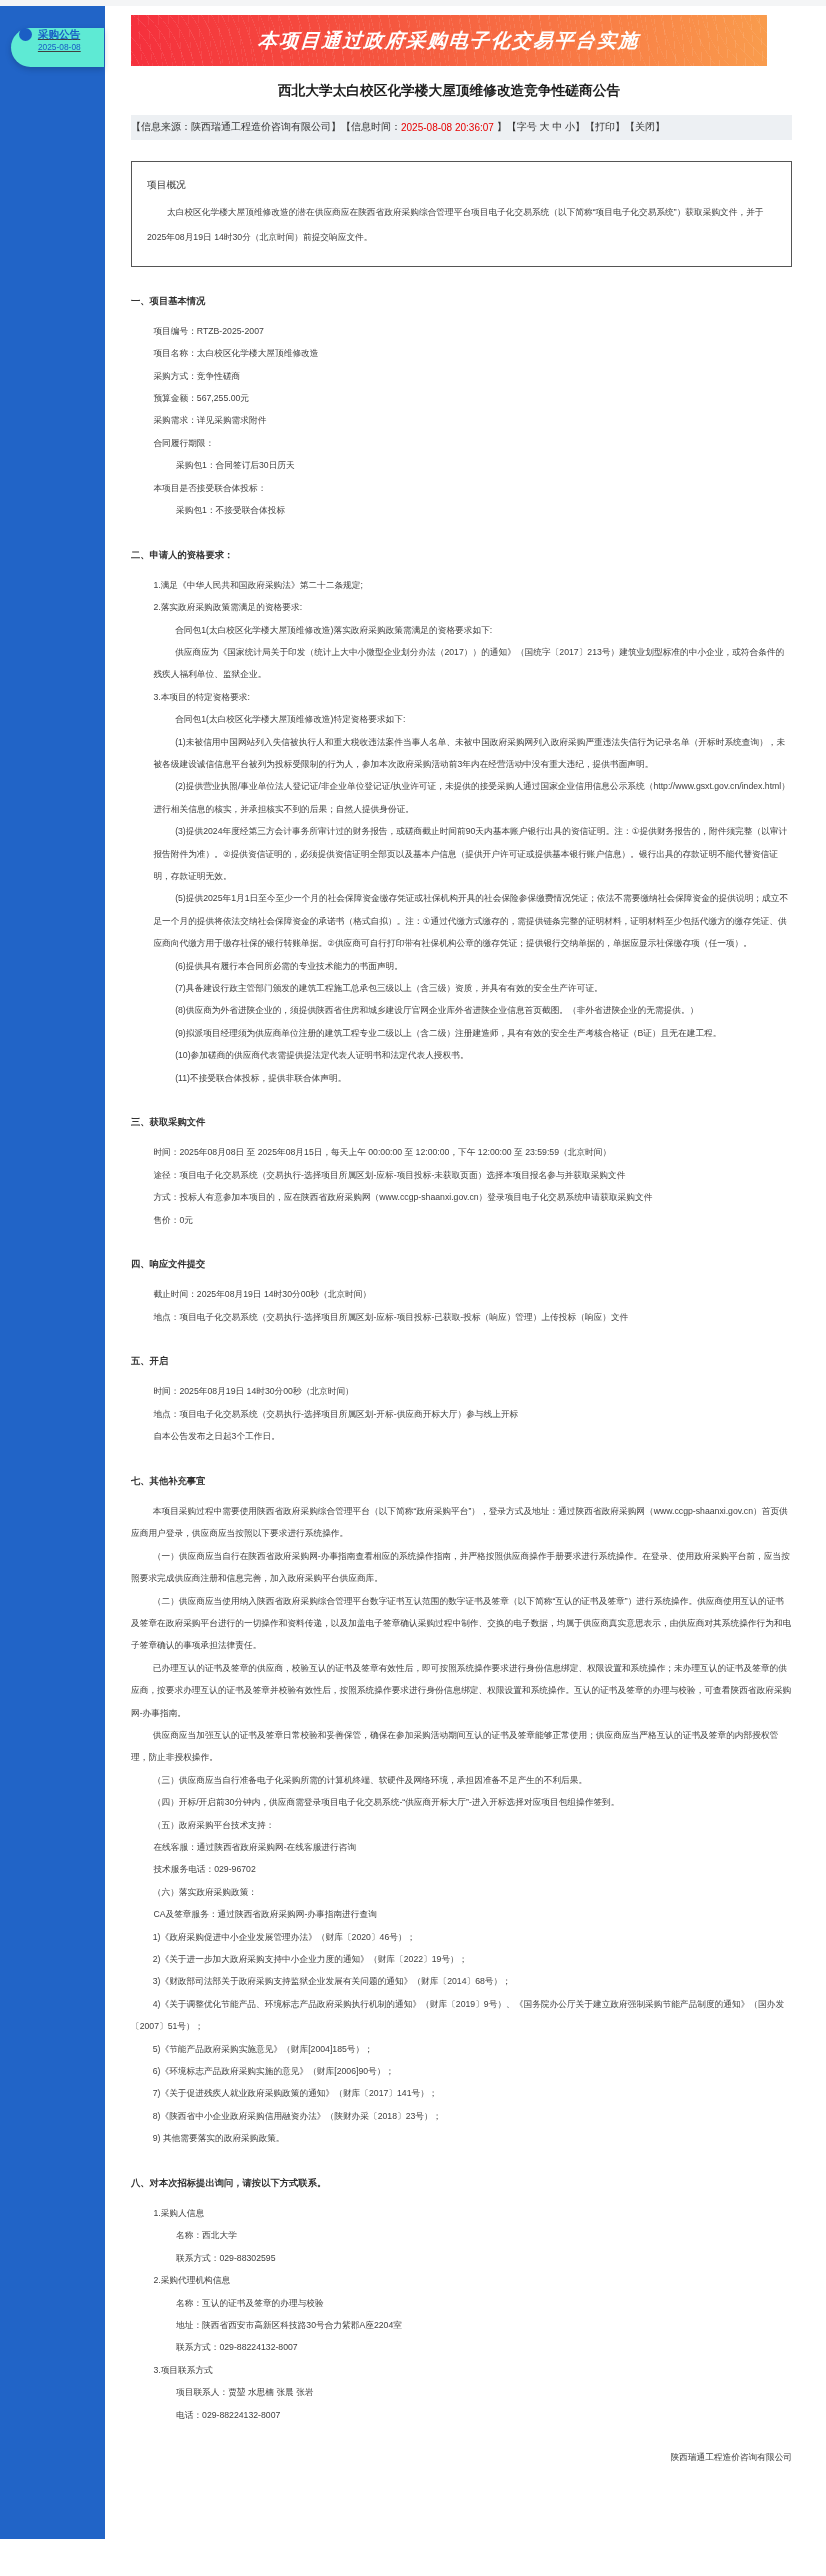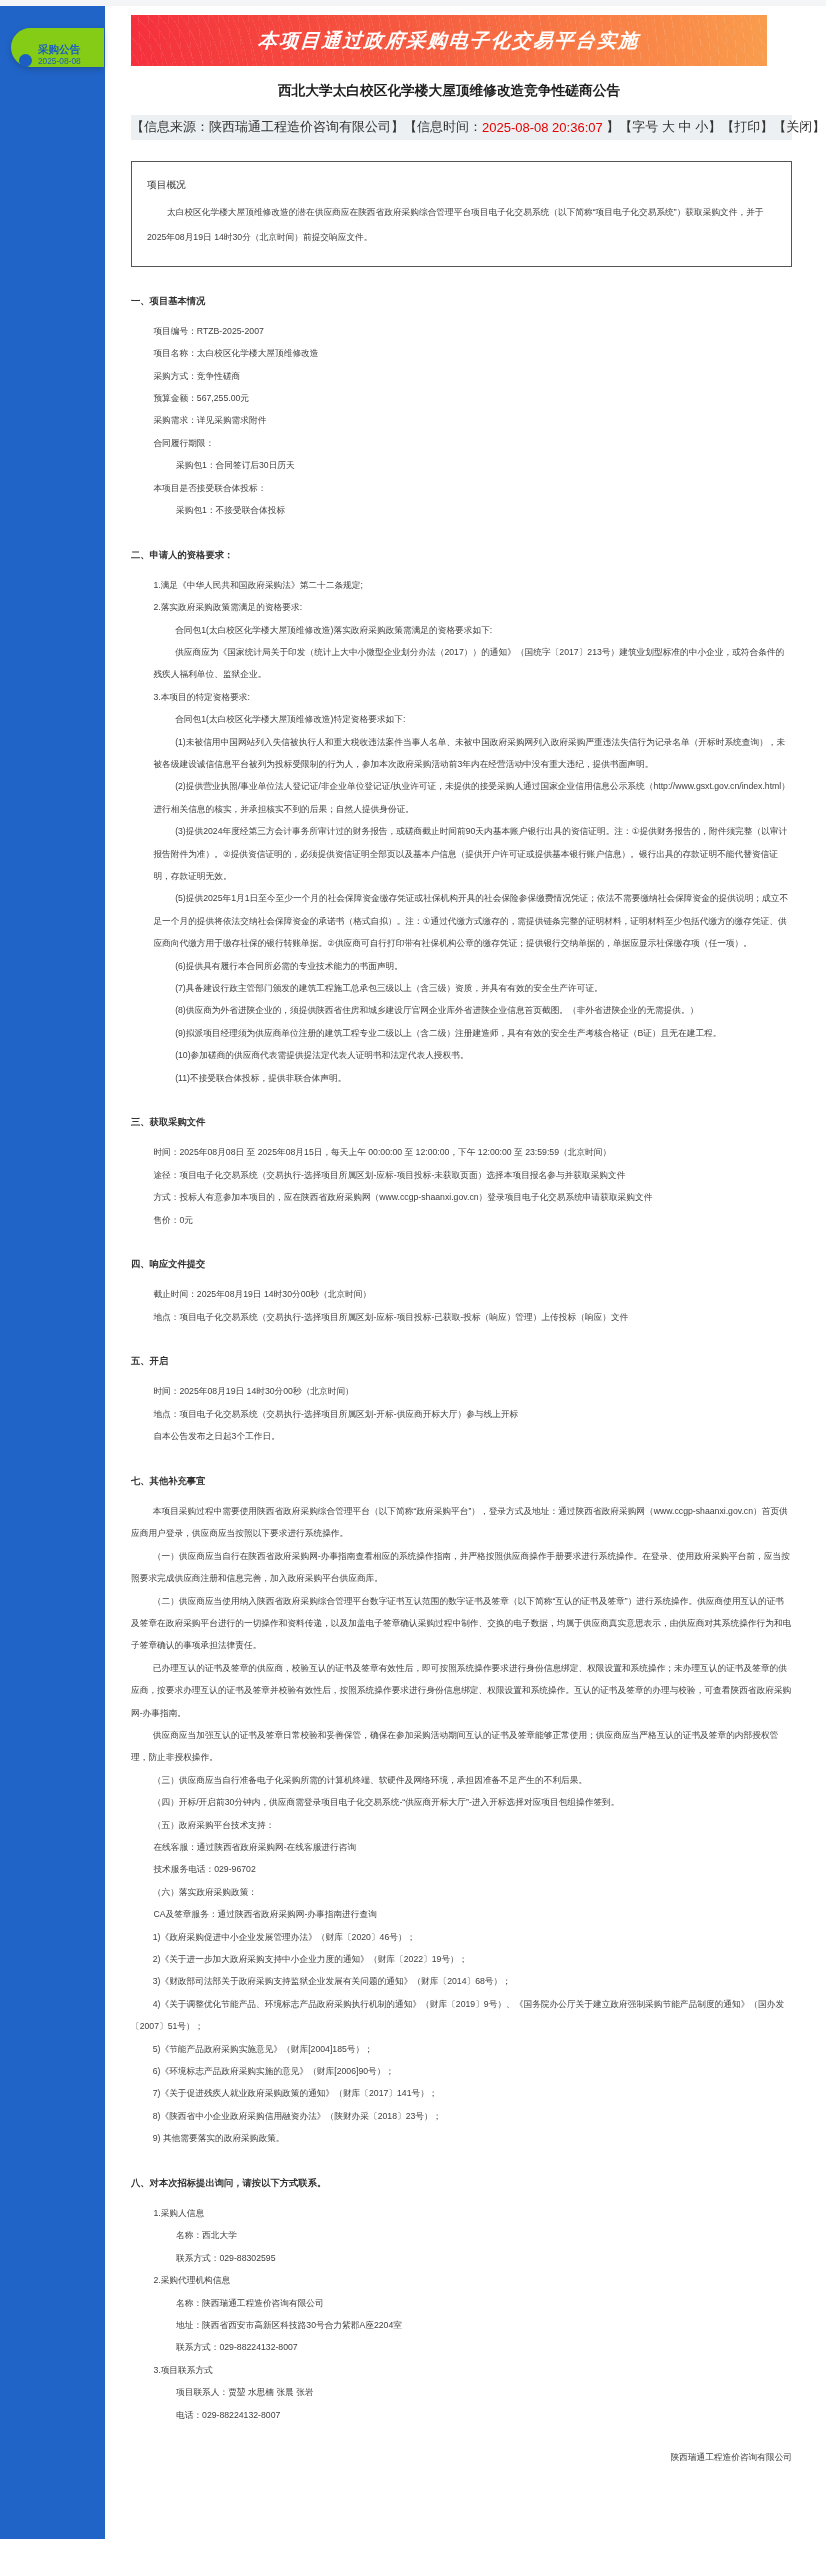--- a/index.html
+++ b/index.html
@@ -18,26 +18,27 @@
     min-height: 2533px;
     background: #2164c7;
     flex-shrink: 0;
     position: relative;
   }
   .badge-pill {
     margin-top: 22px;
     margin-left: 11.2px;
     width: 93px;
     height: 39px;
-    background: #84cc16;
+    background: #5eead4;
     border-radius: 21px 0 0 21px;
     box-shadow: 0 2.5px 6.2px rgba(0,0,0,0.18);
     display: flex;
-    align-items: flex-end;
+    align-items: flex-start;
     padding-left: 7.5px;
+    text-decoration: underline;
   }
   .badge-dot {
     width: 13px; height: 13px;
     border-radius: 50%;
     background: #1b5ec4;
     flex-shrink: 0;
     margin-right: 6.2px;
   }
   .badge-text-title { color: #1b5ec4; font-weight: bold; font-size: 10.6px; line-height: 1.3; }
   .badge-text-date  { color: #1b5ec4; font-size: 8.4px; line-height: 1.3; }
@@ -73,22 +74,22 @@
     font-weight: bold;
     color: #1f1f1f;
     margin-top: 16px;
     width: 636px;
   }
   .meta-bar {
     margin-top: 15px;
     width: 661px;
     background: #edf0f3;
     height: 25px;
-    display: flex; align-items: center; justify-content: space-between;
-    font-size: 13px; color: #333;
+    display: flex; align-items: center; justify-content: flex-start;
+    font-size: 10px; color: #333;
     white-space: pre;
   }
   .meta-bar .red { color: #e60000; }
   .meta-link { color: #333; cursor: pointer; }
 
   .overview-box {
     margin-top: 21px;
     width: 661px;
     border: 0.6px solid #555;
     padding: 13.7px 15px 16px 15px;
@@ -205,21 +206,21 @@
           <p class="para ind0">5)《节能产品政府采购实施意见》（财库[2004]185号）；</p>
           <p class="para ind0">6)《环境标志产品政府采购实施的意见》（财库[2006]90号）；</p>
           <p class="para ind0">7)《关于促进残疾人就业政府采购政策的通知》（财库〔2017〕141号）；</p>
           <p class="para ind0">8)《陕西省中小企业政府采购信用融资办法》（陕财办采〔2018〕23号）；</p>
           <p class="para ind0">9) 其他需要落实的政府采购政策。</p>
           <div class="sec-heading">八、对本次招标提出询问，请按以下方式联系。</div>
           <p class="para lv1">1.采购人信息</p>
           <p class="para lv2">名称：西北大学</p>
           <p class="para lv2">联系方式：029-88302595</p>
           <p class="para lv1">2.采购代理机构信息</p>
-          <p class="para lv2">名称：陕西瑞通工程造价咨询有限公司</p>
+          <p class="para lv2">名称：互认的证书及签章的办理与校验</p>
           <p class="para lv2">地址：陕西省西安市高新区科技路30号合力紫郡A座2204室</p>
           <p class="para lv2">联系方式：029-88224132-8007</p>
           <p class="para lv1">3.项目联系方式</p>
           <p class="para lv2">项目联系人：贾堃 水思楠 张晨 张岩</p>
           <p class="para lv2">电话：029-88224132-8007</p>
         </div>
 
       <div class="signature">
         <div>陕西瑞通工程造价咨询有限公司</div>
 

